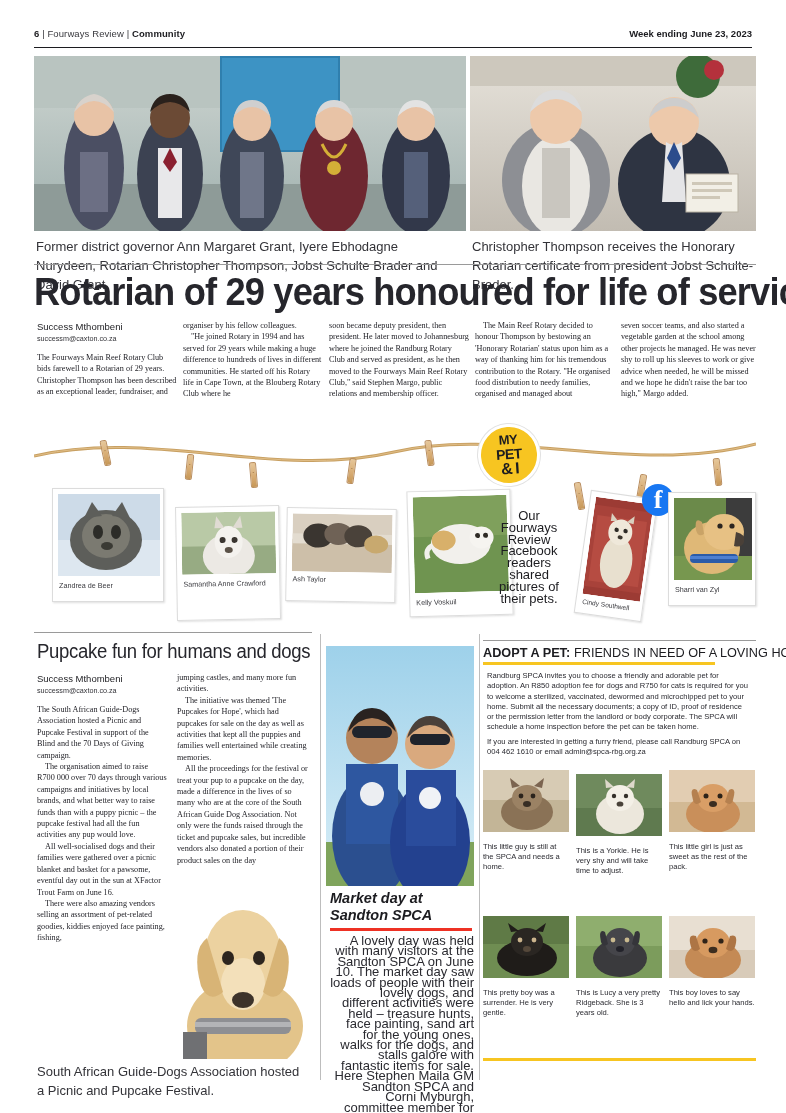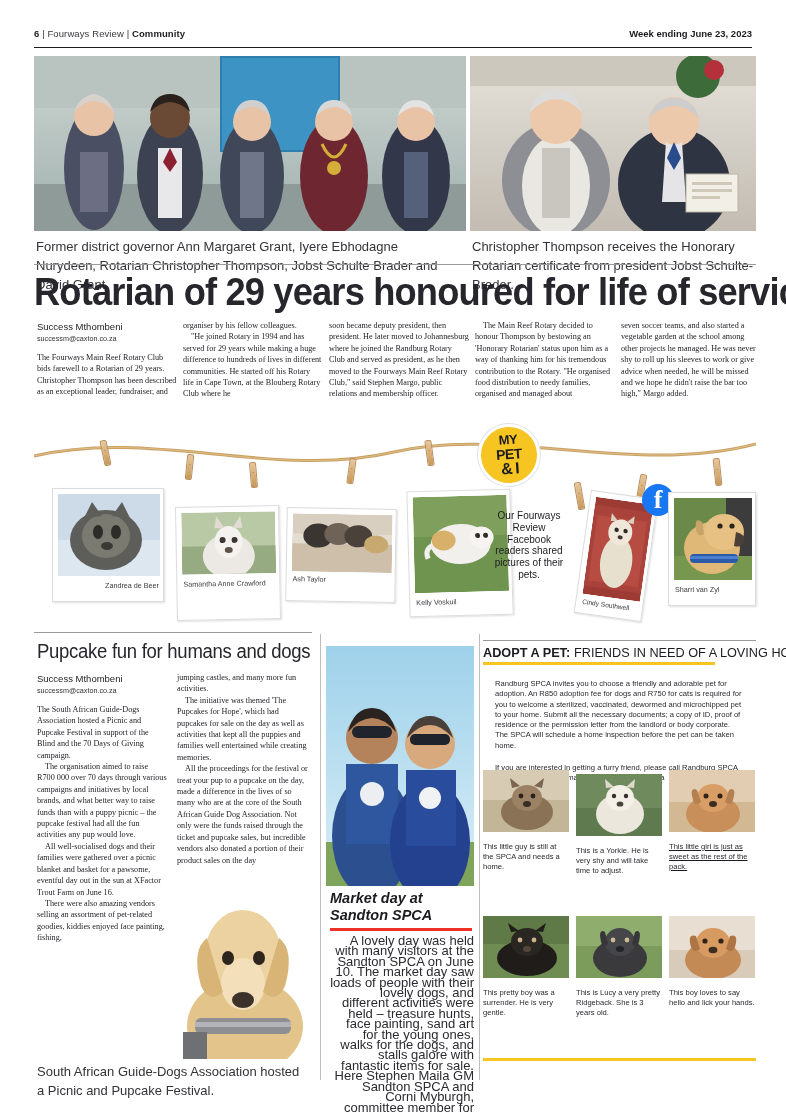--- a/index.html
+++ b/index.html
@@ -68,21 +68,21 @@
   .polaroid .pic { position:absolute; left:5px; top:5px; overflow:hidden; }
   .polaroid .pname {
     position:absolute; left:6px; font-family:"Liberation Sans", sans-serif;
     font-size:7.2px; color:#3a3a3f; line-height:9px;
   }
   .peg { position:absolute; width:7px; border-radius:2px;
          background:linear-gradient(#e6c79a,#d7ab72 60%,#c69757); border:0.5px solid #b98d5e; }
   .peg::after { content:""; position:absolute; left:2px; right:2px; top:38%; height:1.2px; background:#a57c4c; }
   .petblurb {
     position:absolute; font-family:"Liberation Sans", sans-serif;
-    font-size:10px; line-height:11.8px; text-align:center; color:#1c1c20;
+    font-size:13px; line-height:11.8px; text-align:center; color:#1c1c20;
   }
   .mypetlogo {
     position:absolute; width:62px; height:62px; border-radius:50%;
     background:#f7c521; border:3px solid #fff; box-shadow:0 0 0 1px #e2e2e2;
     display:flex; flex-direction:column; align-items:center; justify-content:center;
     font-family:"Liberation Sans", sans-serif; font-weight:bold; color:#1c1c20;
     line-height:1; transform:rotate(-4deg);
   }
   .mypetlogo .l1 { font-size:13px; letter-spacing:-0.5px; margin-bottom:1px;}
   .mypetlogo .l2 { font-size:14px; letter-spacing:-0.5px; }
@@ -113,21 +113,21 @@
   .adoptbox { position:absolute; left:483px; top:640px; width:273px; height:440px; }
   .adopt-toprule { position:absolute; left:0; top:0; width:273px; height:1px; background:#9a9a9a; }
   .adopt-title { position:absolute; left:0; top:5px; font-family:"Liberation Sans Narrow","Liberation Sans", sans-serif;
                  font-size:13.5px; line-height:15px; color:#1c1c20; white-space:nowrap;
                  transform:scaleX(0.94); transform-origin:left center; }
   .adopt-title b { font-weight:bold; }
   .adopt-title span.rest { font-weight:normal; }
   .adopt-underline { position:absolute; left:0; top:22px; width:232px; height:2.5px; background:#f7c521; }
   .adopt-body { position:absolute; left:0; top:27px; width:271px;
                 font-family:"Liberation Sans", sans-serif; font-size:7.6px; line-height:10.3px; color:#2a2a30; }
-  .adopt-body p { margin:12px; }
+  .adopt-body p { margin:4px; }
   .adopt-body p + p { margin-top:0; }
   .adopt-grid { position:absolute; left:0; top:130px; width:273px; }
   .adopt-cell { position:absolute; width:86px; }
   .adopt-cell .thumb { width:86px; height:62px; overflow:hidden; background:#ccc; }
   .adopt-cell .cap { margin-top:10px; font-family:"Liberation Sans", sans-serif;
                      font-size:7.6px; line-height:10px; color:#2a2a30; }
   .adopt-bottomrule { position:absolute; left:0; top:418px; width:273px; height:3px; background:#f7c521; }
 
   
   .ph { width:100%; height:100%; display:block; }
@@ -275,21 +275,21 @@
     <div class="peg" style="left:542px; top:64px; height:28px; transform:rotate(-10deg);"></div>
     <div class="peg" style="left:604px; top:56px; height:28px; transform:rotate(10deg);"></div>
     <div class="peg" style="left:680px; top:40px; height:28px; transform:rotate(-6deg);"></div>
 
     <div class="mypetlogo" style="left:444px; top:6px;">
       <span class="l1">MY</span>
       <span class="l2">PET</span>
       <span class="l3">&amp; I</span>
     </div>
 
-    <div class="polaroid" style="left:18px; top:70px; width:112px; height:114px;text-align:right;">
+    <div class="polaroid" style="left:18px; top:70px; width:112px; height:114px;">
       <div class="pic" style="width:102px; height:82px;">
         <svg class="ph" viewBox="0 0 102 82" preserveAspectRatio="none">
           <rect width="102" height="82" fill="#cddbe8"></rect>
           <rect y="46" width="102" height="36" fill="#dde7f0"></rect>
           <ellipse cx="48" cy="46" rx="36" ry="30" fill="#5d5e5a"></ellipse>
           <ellipse cx="48" cy="42" rx="24" ry="22" fill="#7b7a71"></ellipse>
           <ellipse cx="40" cy="38" rx="5" ry="7" fill="#2c2c28"></ellipse>
           <ellipse cx="58" cy="38" rx="5" ry="7" fill="#2c2c28"></ellipse>
           <ellipse cx="49" cy="52" rx="6" ry="4" fill="#3a3a34"></ellipse>
           <path d="M26 24 l8 -16 l10 14z" fill="#5d5e5a"></path>
@@ -514,21 +514,21 @@
             <circle cx="38" cy="22" r="2.2" fill="#34302a"></circle>
             <circle cx="50" cy="22" r="2.2" fill="#34302a"></circle>
             <ellipse cx="44" cy="30" rx="3.4" ry="2.6" fill="#4a433a"></ellipse>
             <path d="M30 14 l-1 -9 l9 8z" fill="#ded8cb"></path>
             <path d="M58 14 l1 -9 l-9 8z" fill="#ded8cb"></path>
           </svg>
         </div>
         <div class="cap">This is a Yorkie. He is very shy and will take time to adjust.</div>
       </div>
 
-      <div class="adopt-cell" style="left:186px; top:0px;text-decoration:underline;">
+      <div class="adopt-cell" style="left:186px; top:0px;">
         <div class="thumb">
           <svg class="ph" viewBox="0 0 86 62" preserveAspectRatio="none">
             <rect width="86" height="62" fill="#e2cdb2"></rect>
             <rect y="32" width="86" height="30" fill="#d2b994"></rect>
             <ellipse cx="44" cy="44" rx="27" ry="19" fill="#c98f5a"></ellipse>
             <ellipse cx="44" cy="28" rx="16" ry="14" fill="#d99e66"></ellipse>
             <circle cx="37" cy="26" r="2.5" fill="#2d2319"></circle>
             <circle cx="51" cy="26" r="2.5" fill="#2d2319"></circle>
             <ellipse cx="44" cy="34" rx="4" ry="3" fill="#3b2d20"></ellipse>
             <path d="M28 20 q-8 -4 -4 10 q2 7 8 2z" fill="#b5804f"></path>

